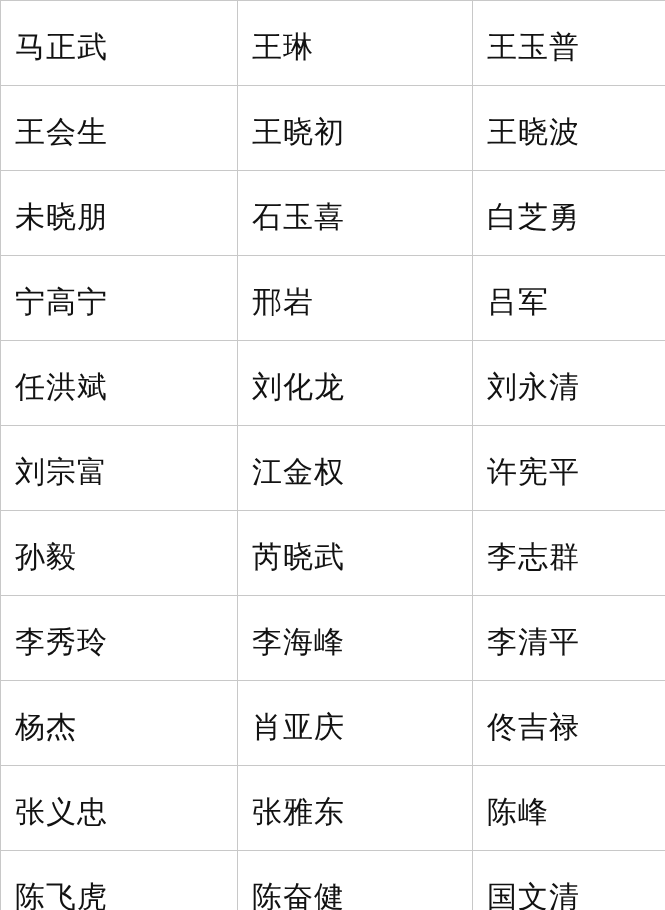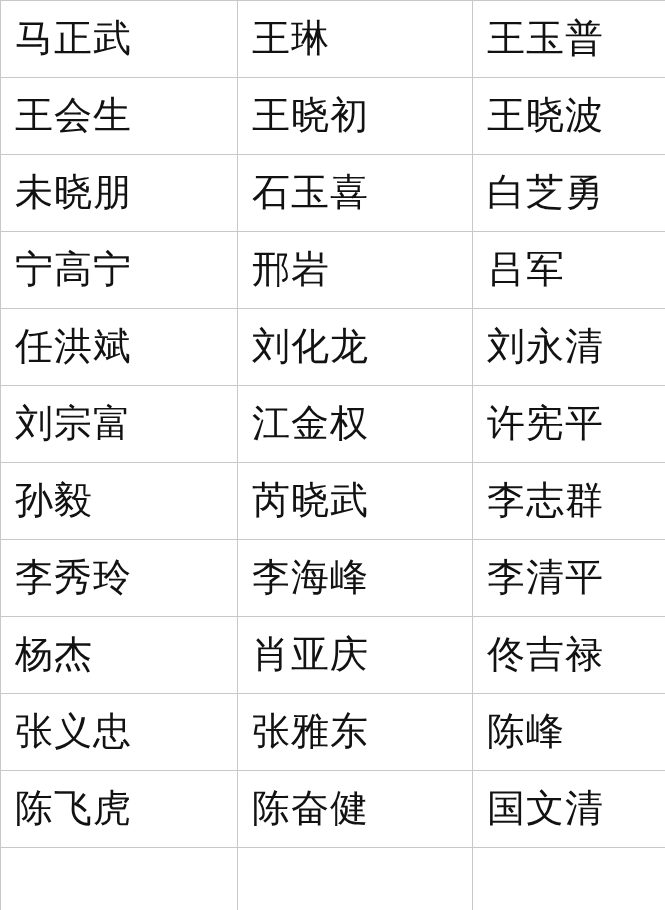--- a/index.html
+++ b/index.html
@@ -14,23 +14,23 @@
     overflow: hidden;
   }
   .name-table {
     width: 665px;
     border-collapse: collapse;
     table-layout: fixed;
   }
   .name-table td {
     border: 1px solid #c8c8c8;
     height: 76px;
-    padding: 0 0 0 14px;
+    padding: 8px 0 0 14px;
     vertical-align: middle;
-    font-size: 38px;
+    font-size: 30px;
     line-height: 1.05;
     color: #121212;
     letter-spacing: 1px;
     white-space: nowrap;
     overflow: hidden;
   }
   .name-table tr:first-child td {
     border-top: 1px solid #c8c8c8;
   }
   .name-table td.col-0 { width: 222px; border-left: 1px solid #c8c8c8; }

